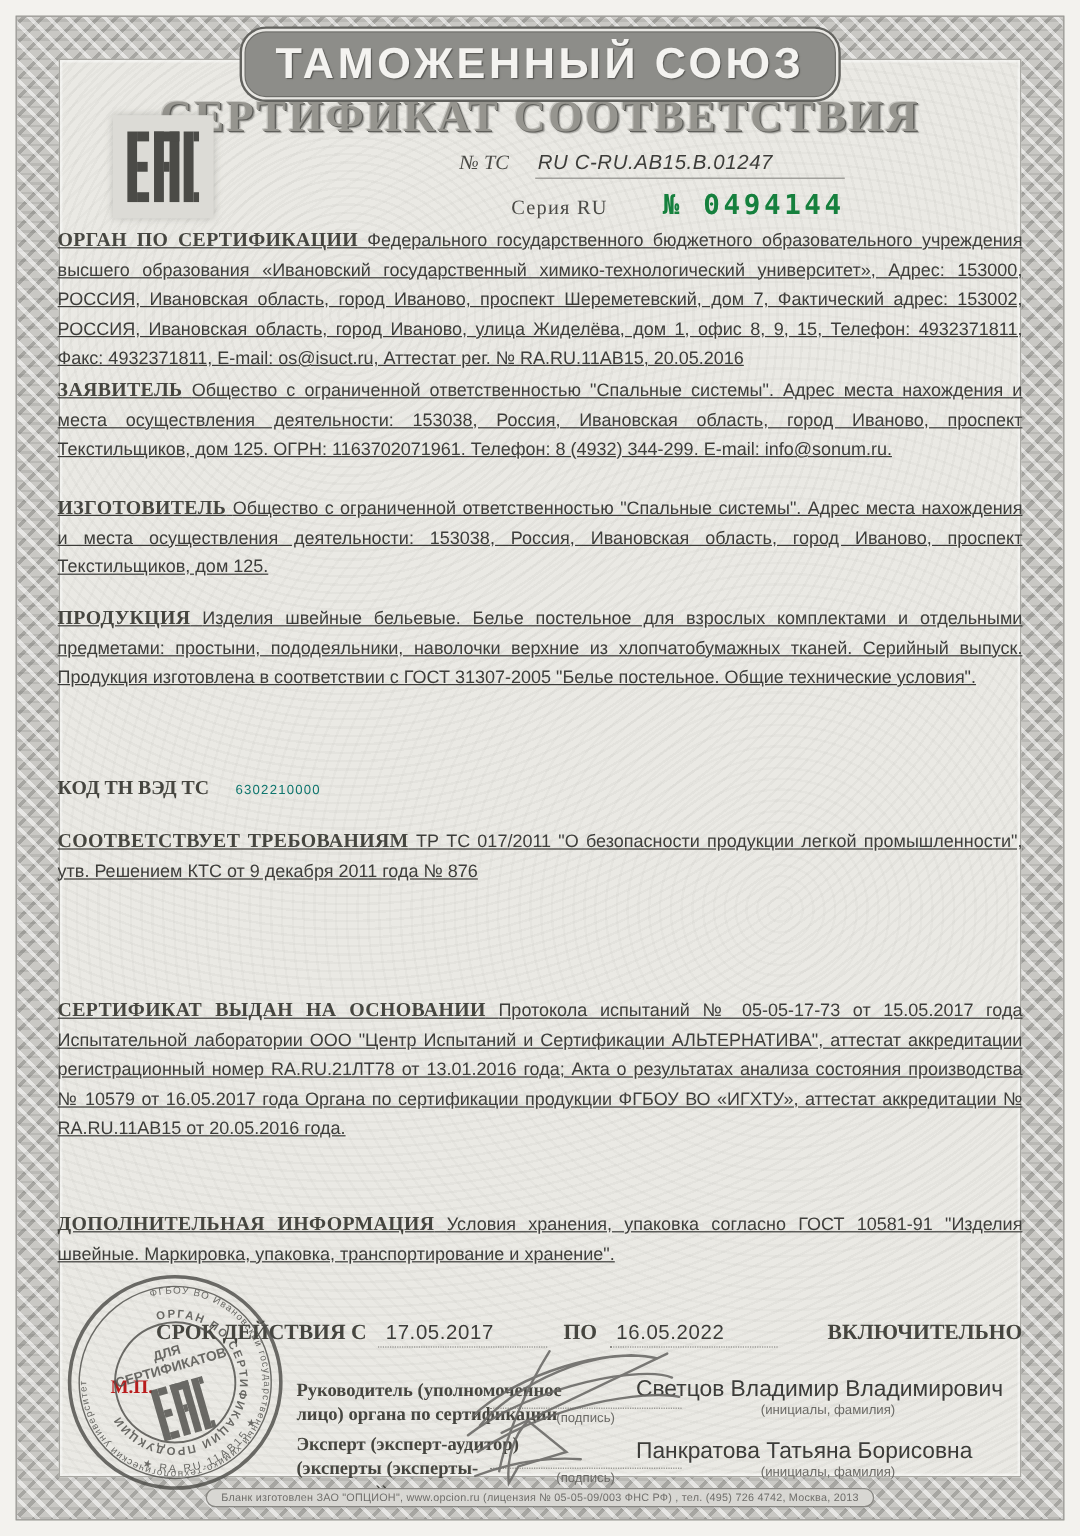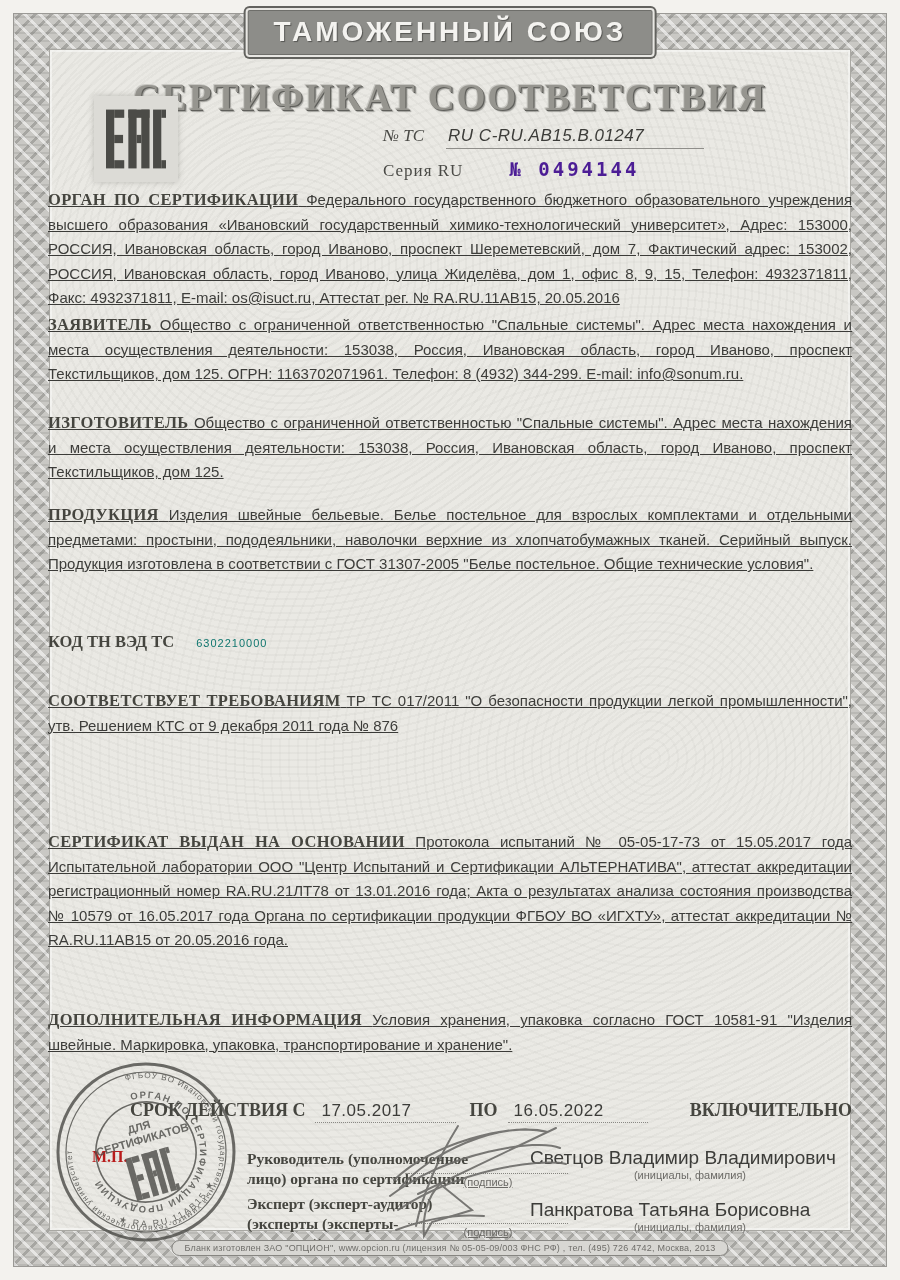--- a/index.html
+++ b/index.html
@@ -24,26 +24,26 @@
     position:absolute; left:49px; top:49px; right:49px; bottom:49px;
     background-color:#eae9e4;
     background-image:
       repeating-radial-gradient(circle at 30% 18%, rgba(170,170,164,.10) 0 2px, rgba(0,0,0,0) 2px 7px),
       repeating-radial-gradient(circle at 75% 60%, rgba(170,170,164,.08) 0 2px, rgba(0,0,0,0) 2px 9px);
     border:1px solid #a9a8a3;
     box-shadow: inset 0 0 0 2px rgba(255,255,255,.45);
   }
   
   .banner{
-    position:absolute; left:50%; top:8px; transform:translateX(-50%);
+    position:absolute; left:50%; top:24px; transform:translateX(-50%);
     background:#8d8d89; color:#f4f3f0;
     font-family:"Liberation Sans", sans-serif; font-weight:bold;
-    font-size:28px; letter-spacing:3px; white-space:nowrap;
+    font-size:36px; letter-spacing:3px; white-space:nowrap;
     padding:6px 26px 7px;
-    border:2px solid #e8e7e3; border-radius:4px;
+    border:2px solid #e8e7e3; border-radius:20px;
     box-shadow:0 0 0 2px #62625e, inset 0 0 0 1px #6e6e6a;
     text-shadow:1px 1px 1px #565653;
     z-index:5;
   }
   .doc-title{
     position:absolute; left:0; right:0; top:76px; text-align:center;
     font-family:"Liberation Serif", serif; font-weight:bold;
     font-size:37px; letter-spacing:2px; white-space:nowrap;
     color:#96958f;
     text-shadow:
@@ -61,24 +61,24 @@
   }
   .numline .lbl{ font-family:"Liberation Serif", serif; font-size:17px; color:#4a4a46;}
   .numline .val{
     font-size:17px; letter-spacing:.5px; color:#3c3c39;
     border-bottom:1px solid #8f8e8a; padding:0 60px 2px 2px;
   }
   .seriesline{
     position:absolute; left:383px; top:158px;
     display:flex; align-items:baseline; gap:46px; white-space:nowrap;
   }
-  .seriesline .lbl{ font-family:"Liberation Serif", serif; font-size:17px; color:#4a4a46; letter-spacing:1px;}
+  .seriesline .lbl{ font-family:"Liberation Serif", serif; font-size:17px; color:#4a4a46; letter-spacing:1px;margin-left:43px;}
   .seriesline .serial{
-    font-family:"DejaVu Sans Mono", monospace; font-size:19px;
-    letter-spacing:3px; color:#4c1d95; font-weight:bold;
+    font-family:"DejaVu Sans Mono", monospace; font-size:23px;
+    letter-spacing:3px; color:#15803d; font-weight:bold;
   }
   
   .sec{
     position:absolute; left:48px; width:804px;
     font-size:15px; line-height:24.5px; text-align:justify;
     color:#39393ě6;
   }
   .sec p{margin:0;text-decoration:underline;}
   .sec .label{
     font-family:"Liberation Serif", serif; font-weight:bold;
@@ -110,21 +110,21 @@
     position:absolute; left:247px; width:228px;
     font-family:"Liberation Serif", serif; font-weight:bold;
     font-size:15.5px; line-height:20px; color:#45453f; text-align:left;
   }
   .sigline{
     position:absolute; left:408px; width:160px;
     border-bottom:1px dotted #85847f; height:1px;
   }
   .sigcap{
     position:absolute; left:408px; width:160px; text-align:center;
-    font-size:11px; color:#6b6a66;text-decoration:underline;
+    font-size:11px; color:#6b6a66;
   }
   .signame{
     position:absolute; left:530px; width:330px;
     font-size:19px; color:#3c3c39; white-space:nowrap;
   }
   .namecap{
     position:absolute; left:560px; width:260px; text-align:center;
     font-size:11px; color:#6b6a66;
   }
   .mp{
@@ -194,21 +194,21 @@
 <div class="sec" style="top:411px">
   <p><span class="label">ИЗГОТОВИТЕЛЬ</span>
      <span class="body">Общество с ограниченной ответственностью "Спальные системы". Адрес места нахождения и места осуществления деятельности: 153038, Россия, Ивановская область, город Иваново, проспект Текстильщиков, дом 125.</span></p>
 </div>
 
 <div class="sec" style="top:503px">
   <p><span class="label">ПРОДУКЦИЯ</span>
      <span class="body">Изделия швейные бельевые. Белье постельное для взрослых комплектами и отдельными предметами: простыни, пододеяльники, наволочки верхние из хлопчатобумажных тканей. Серийный выпуск. Продукция изготовлена в соответствии с ГОСТ 31307-2005 "Белье постельное. Общие технические условия".</span></p>
 </div>
 
-<div class="kodline" style="top:632px">
+<div class="kodline" style="top:647px">
   <span class="label">КОД ТН ВЭД ТС</span>
   <span class="val">6302210000</span>
 </div>
 
 <div class="sec" style="top:689px">
   <p><span class="label">СООТВЕТСТВУЕТ ТРЕБОВАНИЯМ</span>
      <span class="body">ТР ТС 017/2011    "О    безопасности    продукции    легкой промышленности", утв. Решением КТС от 9 декабря 2011 года № 876</span></p>
 </div>
 
 <div class="sec" style="top:830px">

